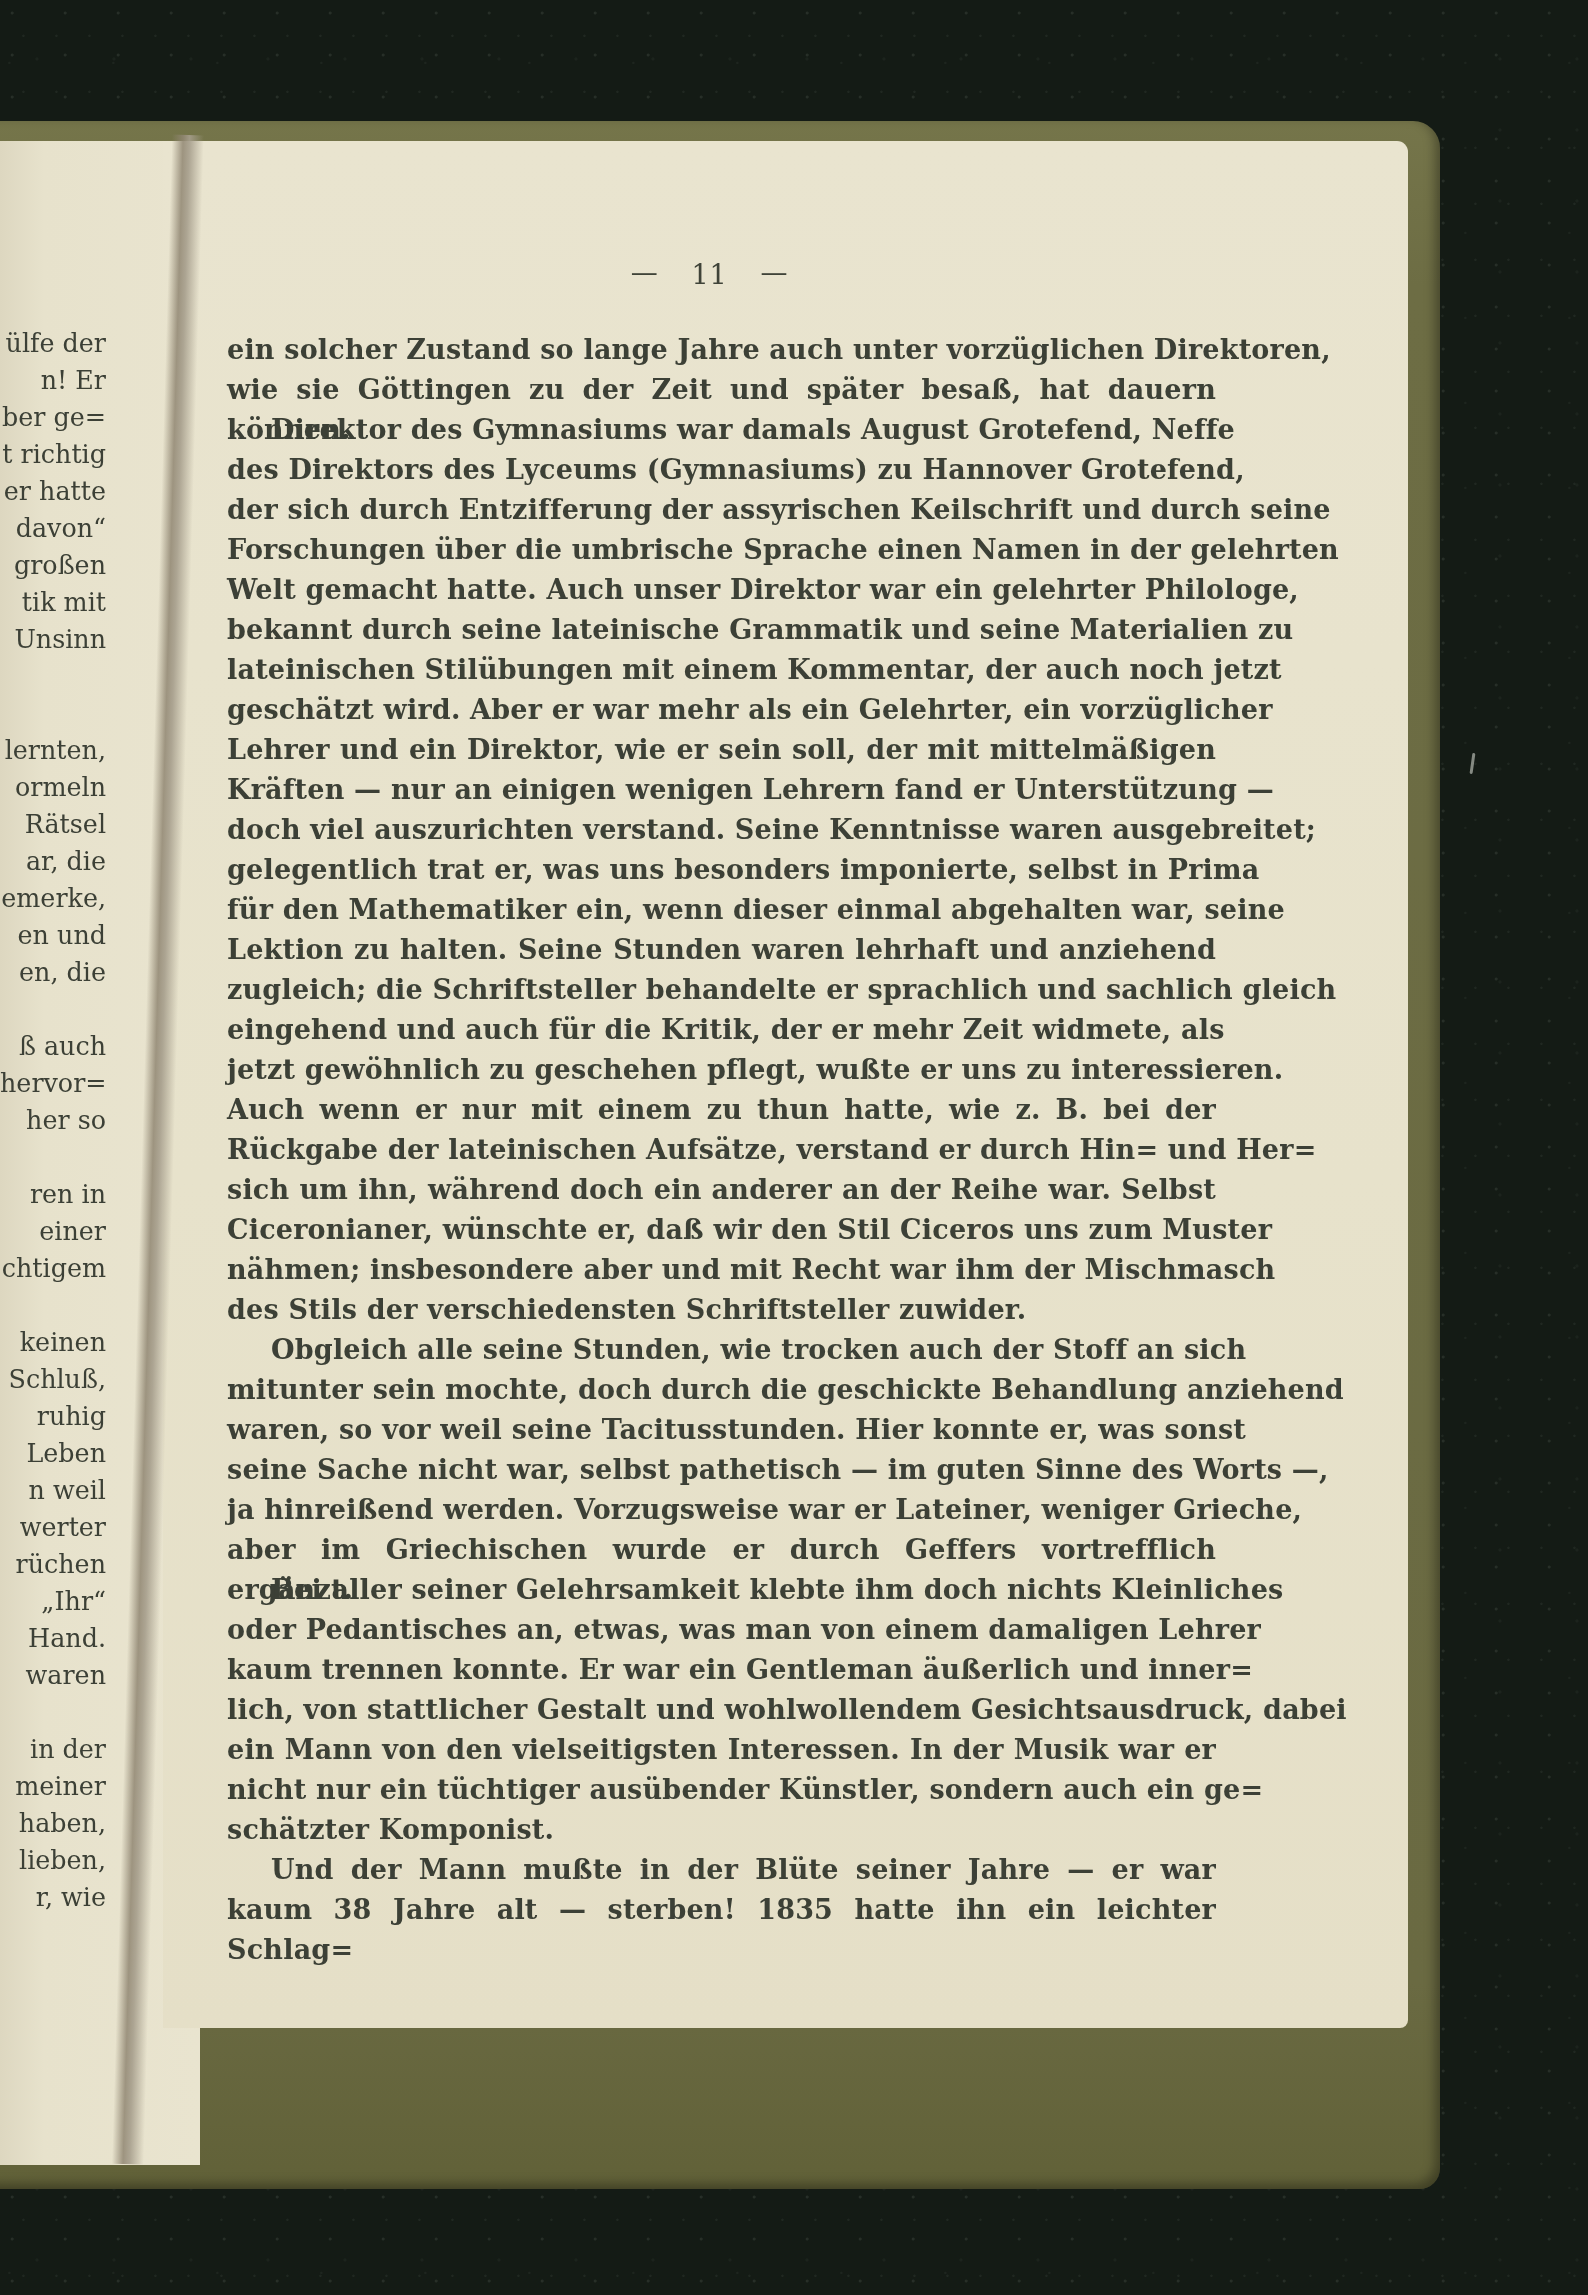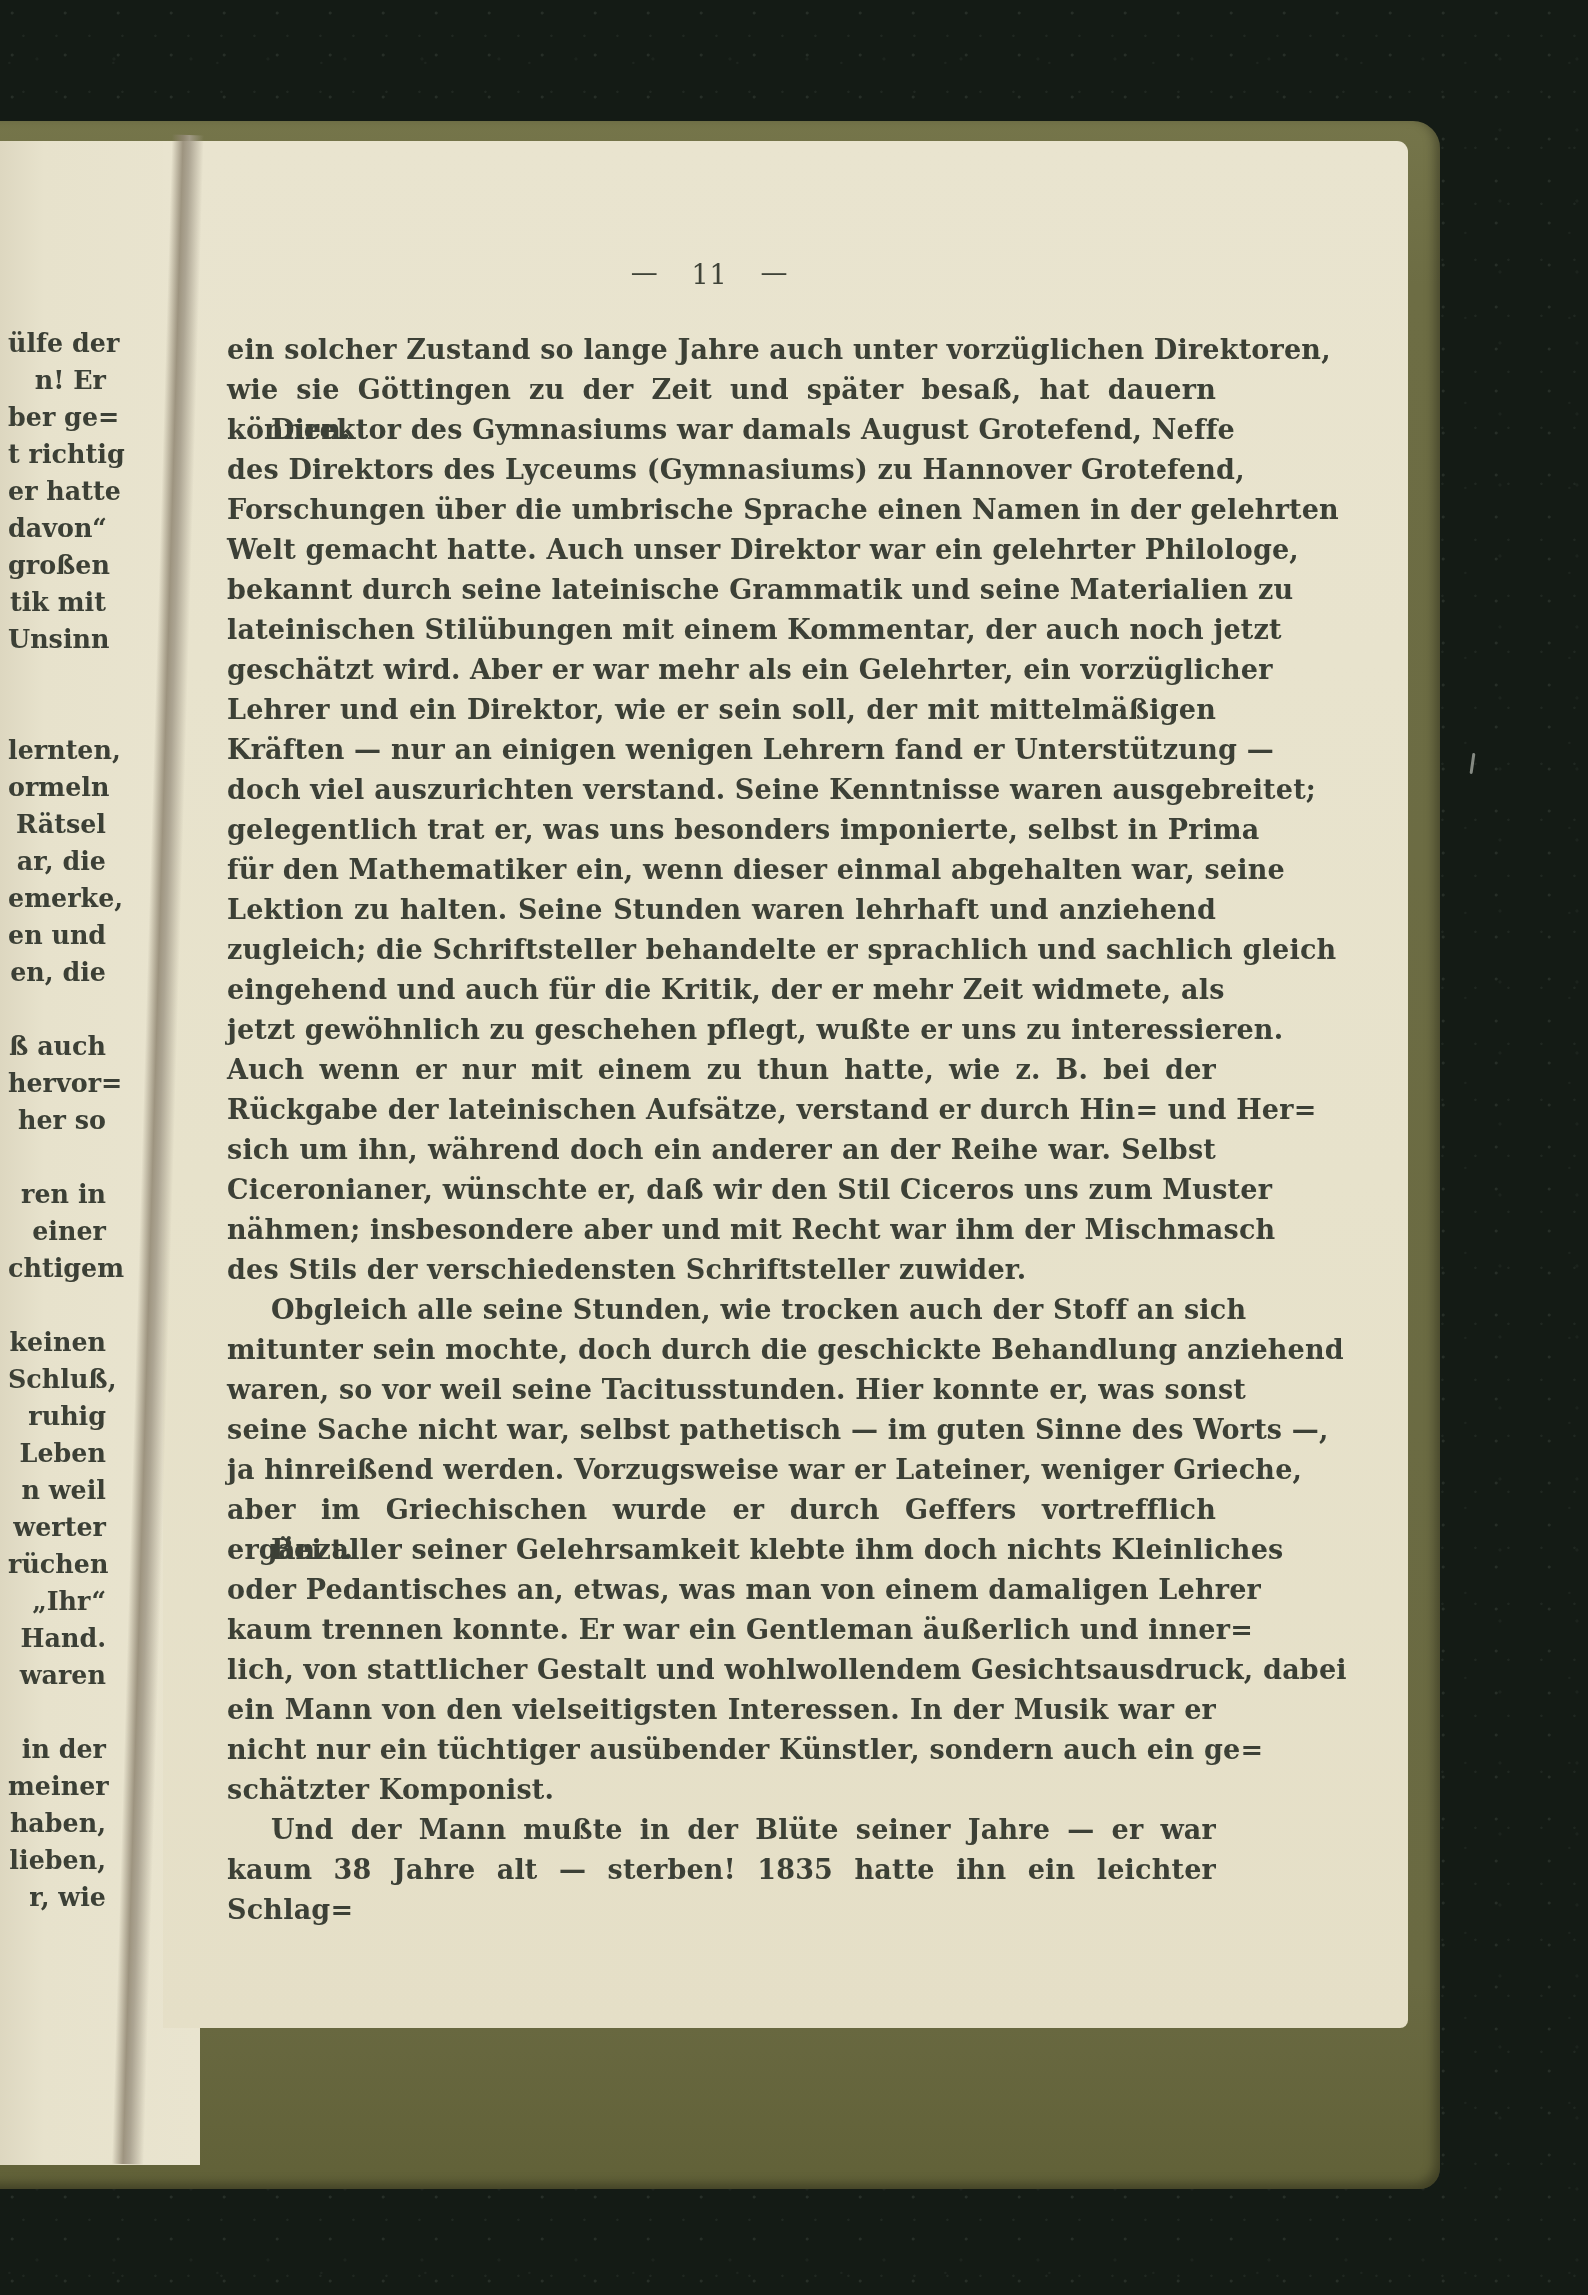--- a/index.html
+++ b/index.html
@@ -26,22 +26,22 @@
     border-radius:0 27px 20.7px 0;
     box-shadow:inset -4.8px -4.8px 11px rgba(0,0,0,0.35);
   }
   
   .verso-page{
     position:absolute;left:0;top:141px;width:200px;height:2024px;
     background:linear-gradient(90deg,#ddd7c0 0%,#e7e2cc 22%,#e9e4cf 100%);
   }
   .verso-text{
     position:absolute;left:0;top:184px;right:94px;
-    color:#3c4036;font-weight:bold;font-size:25.4px;line-height:37px;
-    text-align:right;white-space:nowrap;margin-left:8px;
+    color:#3c4036;font-weight:normal;font-size:25.4px;line-height:37px;
+    text-align:right;white-space:nowrap;
   }
   .fragment{height:37px;}
   
   .recto-page{
     position:absolute;left:163px;top:141px;width:1245px;height:1887px;
     background:linear-gradient(180deg,#e9e4cf 0%,#e7e2cb 55%,#e5dfc7 100%);
     border-radius:0 11px 8px 0;
   }
   
   .gutter{
@@ -129,20 +129,21 @@
 
 <div class="recto-page">
   <div class="page-header">
     <span class="dash">—</span><span>11</span><span class="dash">—</span>
   </div>
   <div class="text-block">
       <div class="line">ein solcher Zustand so lange Jahre auch unter vorzüglichen Direktoren,</div>
       <div class="line last">wie sie Göttingen zu der Zeit und später besaß, hat dauern können.</div>
       <div class="line indent">Direktor des Gymnasiums war damals August Grotefend, Neffe</div>
       <div class="line">des Direktors des Lyceums (Gymnasiums) zu Hannover Grotefend,</div>
+      <div class="line">der sich durch Entzifferung der assyrischen Keilschrift und durch seine</div>
       <div class="line">Forschungen über die umbrische Sprache einen Namen in der gelehrten</div>
       <div class="line">Welt gemacht hatte.  Auch unser Direktor war ein gelehrter Philologe,</div>
       <div class="line">bekannt durch seine lateinische Grammatik und seine Materialien zu</div>
       <div class="line">lateinischen Stilübungen mit einem Kommentar, der auch noch jetzt</div>
       <div class="line">geschätzt wird.  Aber er war mehr als ein Gelehrter, ein vorzüglicher</div>
       <div class="line">Lehrer und ein Direktor, wie er sein soll, der mit mittelmäßigen</div>
       <div class="line">Kräften — nur an einigen wenigen Lehrern fand er Unterstützung —</div>
       <div class="line">doch viel auszurichten verstand.  Seine Kenntnisse waren ausgebreitet;</div>
       <div class="line">gelegentlich trat er, was uns besonders imponierte, selbst in Prima</div>
       <div class="line">für den Mathematiker ein, wenn dieser einmal abgehalten war, seine</div>

